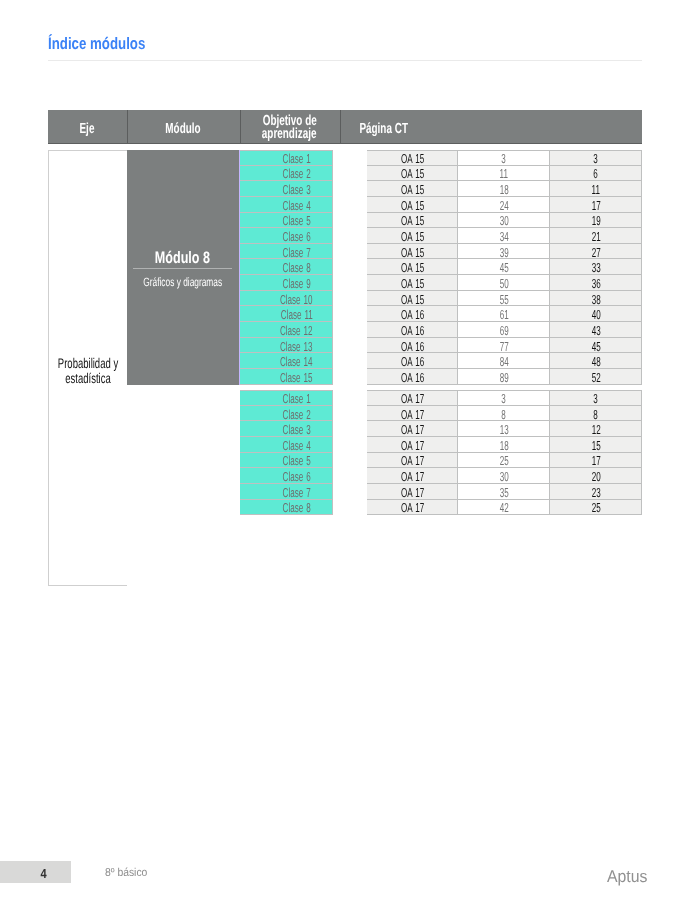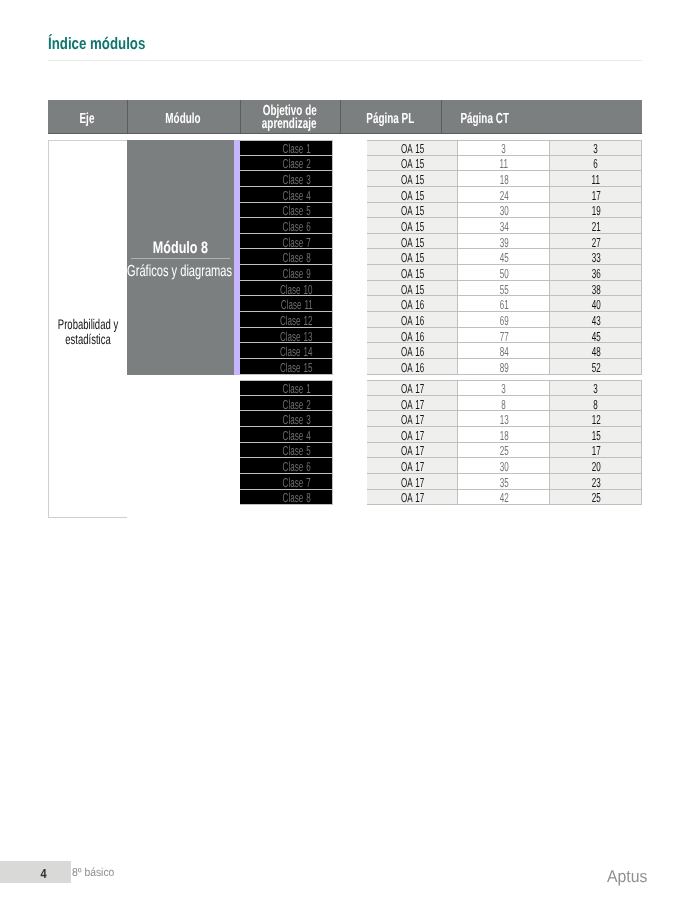--- a/index.html
+++ b/index.html
@@ -8,28 +8,28 @@
     width:699px;height:905px;background:#ffffff;
     font-family:"Liberation Sans",sans-serif;
     position:relative;overflow:hidden;
     -webkit-font-smoothing:antialiased;text-rendering:geometricPrecision;transform:translateZ(0);
   }
   .cond{display:inline-block;transform:scaleX(0.68);transform-origin:center center;white-space:nowrap;}
 
   
   .page-title{
     position:absolute;left:48px;top:35px;
-    font-size:16.6px;font-weight:bold;color:#0f766e;
+    font-size:16.6px;font-weight:bold;color:#3b82f6;
     line-height:17px;
   }
   .page-title .cond{transform:scaleX(0.80);transform-origin:left center;}
   .title-rule{position:absolute;left:48px;top:60px;width:594px;height:1.2px;background:#eaeaea;}
 
   
-  .tbl{position:absolute;left:48px;top:100px;width:594px;}
+  .tbl{position:absolute;left:48px;top:110px;width:594px;}
   .thead{display:flex;height:33.5px;background:#7c7f7f;border-bottom:0.8px solid #5c5e5e;box-sizing:border-box;}
   .th{
     position:relative;box-sizing:border-box;
     display:flex;flex-direction:column;align-items:center;justify-content:center;
     color:#ffffff;font-weight:bold;font-size:14.6px;
     text-align:center;line-height:13px;padding-top:6px;
   }
   .th.two{padding-top:4px;}
   .th + .th::before{
     content:"";position:absolute;left:0;top:0;bottom:0;width:1px;background:#5b5d5d;
@@ -47,51 +47,51 @@
     display:flex;align-items:center;justify-content:center;
   }
   .ejewrap{
     width:112px;flex:0 0 112px;transform:scaleX(0.68);
     text-align:center;color:#111;font-size:14px;line-height:15px;padding-top:5px;
   }
 
   .mblock{position:absolute;left:78.5px;width:515.5px;}
   .mname{
     position:absolute;left:0;top:0;width:113px;bottom:0;background:#7c7f7f;
-    border-right:6px solid #c4b5fd;
+    border-right:1px solid #c4b5fd;
     display:flex;flex-direction:column;align-items:center;justify-content:center;
     color:#fff;padding-top:4.5px;box-sizing:border-box;
   }
   .mname .mtitle{font-size:16.6px;font-weight:bold;line-height:15px;}
   .mname .mtitle .cond{transform:scaleX(0.757);}
   .mname .msep{width:99px;height:1px;background:#b0b2b2;margin:3px 0 6px;}
-  .mname .msub{font-size:16px;line-height:14px;}
+  .mname .msub{font-size:12px;line-height:14px;}
   .mname .msub .cond{transform:scaleX(0.695);}
 
   .rows{position:absolute;left:113px;top:0;right:0;}
   .row{display:flex;height:15.643px;box-sizing:border-box;}
   .cell .cond{transform:scaleX(0.62);word-spacing:1.2px;}
   .cell{
     position:relative;display:flex;align-items:center;justify-content:center;
     box-sizing:border-box;padding-top:2px;
     border-bottom:1px solid #bfc0c0;
     font-size:13px;
   }
   .row:first-child .cell{border-top:1px solid #bfc0c0;}
-  .cell.clase{width:101px;color:#6e6e6e;background:#000000;border-right:1px solid #bfc0c0;padding-left:21px;}
+  .cell.clase{width:101px;color:#6e6e6e;background:#5eead4;border-right:1px solid #bfc0c0;padding-left:21px;}
   .cell.oa{width:100px;color:#141414;background:#efefee;border-right:1px solid #bfc0c0;margin-left:34px;}
   .cell.pl{width:101px;color:#757575;background:#ffffff;border-right:1px solid #bfc0c0;}
   .cell.ct{width:100.5px;color:#141414;background:#efefee;border-right:1px solid #bfc0c0;}
 
   
   .foot-box{position:absolute;left:0;top:861.4px;width:71px;height:21.7px;background:#d9d9d8;}
   .foot-num{position:absolute;left:16.5px;top:863px;width:54px;height:21.5px;display:flex;align-items:center;justify-content:center;font-size:13px;color:#333333;font-weight:bold;}
   .foot-num .cond{transform:scaleX(0.85);}
   
-  .foot-grade{position:absolute;left:72px;top:866.5px;font-size:11.5px;color:#8d8d8d;}
+  .foot-grade{position:absolute;left:105px;top:866.5px;font-size:11.5px;color:#8d8d8d;}
   .foot-grade .cond{transform:scaleX(0.90);transform-origin:left center;}
   
   .foot-brand{position:absolute;left:607px;top:866.5px;font-size:17px;color:#919191;}
   .foot-brand .cond{transform:scaleX(0.93);transform-origin:left center;}
 </style>
 </head>
 <body>
 
 <div class="page-title"><span class="cond">Índice módulos</span></div>
 <div class="title-rule"></div>
@@ -101,29 +101,26 @@
     <div class="th c0">
         <span class="cond">Eje</span>
       </div>
     <div class="th c1">
         <span class="cond">Módulo</span>
       </div>
     <div class="th c3 two">
         <span class="cond">Objetivo de</span>
         <span class="cond">aprendizaje</span>
       </div>
-    <div class="th c4">
-        <span class="cond">Página PL</span>
-      </div>
     <div class="th c5">
         <span class="cond">Página CT</span>
       </div>
   </div>
   <div class="tbody" style="height:365.19px">
-    <div class="eje" style="height:378px">
+    <div class="eje" style="height:436px">
         <div class="ejewrap"><span>Probabilidad y estadística</span></div>
       </div>
     <div class="mblock" style="top:0.00px;height:234.65px">
       <div class="mname">
           <span class="mtitle"><span class="cond">Módulo 8</span></span>
           <span class="msep"></span>
           <span class="msub"><span class="cond">Gráficos y diagramas</span></span>
         </div>
       <div class="rows">
         <div class="row">

